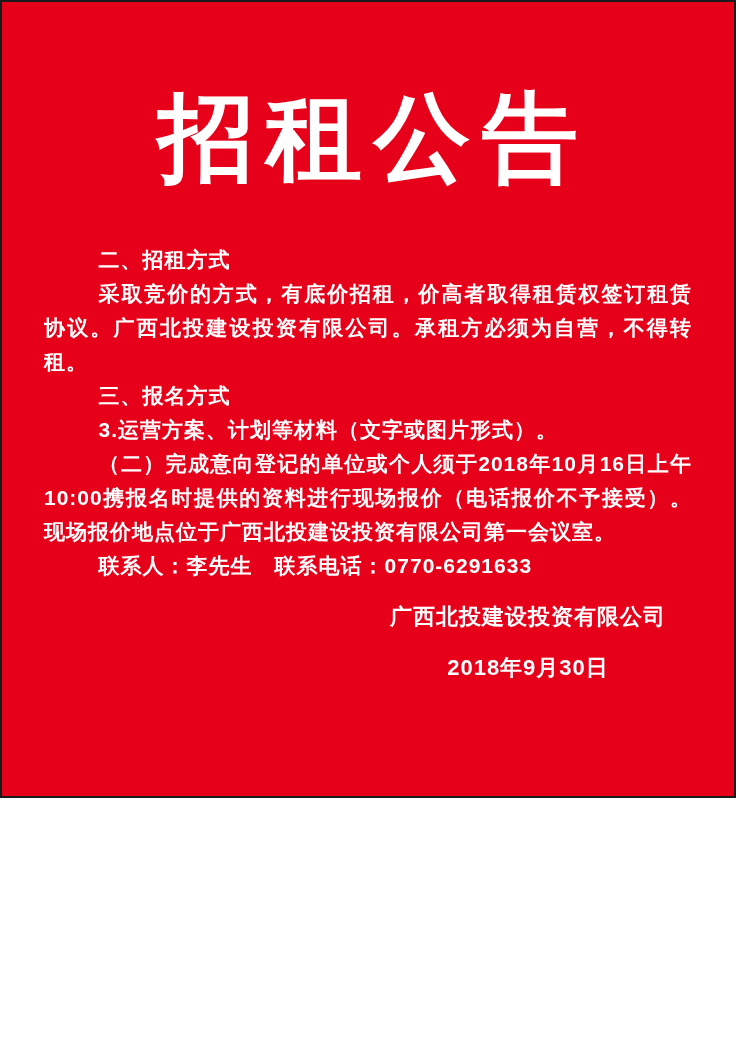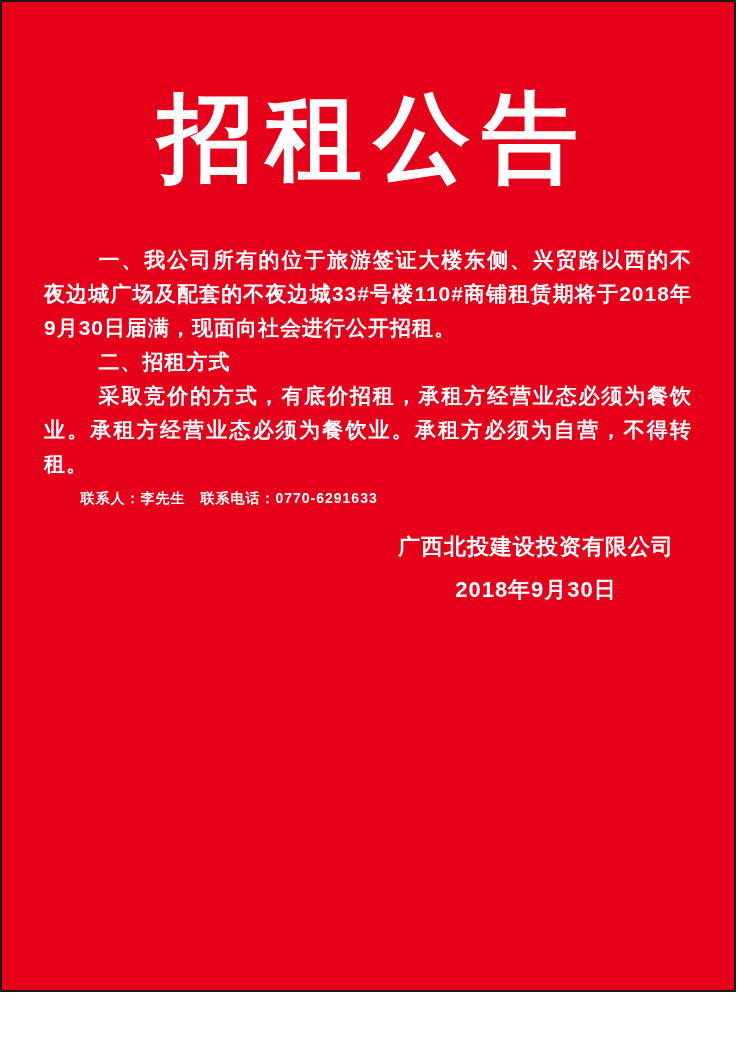--- a/index.html
+++ b/index.html
@@ -11,21 +11,21 @@
   html, body {
     margin: 0;
     padding: 0;
     width: 739px;
     height: 1043px;
     background: #ffffff;
     overflow: hidden;
   }
   .poster {
     width: 736px;
-    height: 992px;
+    height: 798px;
     background: var(--background);
     border: 2px solid var(--border);
     position: relative;
   }
   .poster-title {
     margin: 78px 0 0 0;
     text-align: center;
     color: var(--text);
     font-family: "DejaVu Serif", "Liberation Serif", serif;
     font-weight: 900;
@@ -49,50 +49,52 @@
   .poster-body p {
     margin: 0;
     text-indent: 2.6em;
   }
   .contact-line {
     margin: 0;
     padding: 0 42px;
     color: var(--text);
     font-family: "Liberation Sans", "DejaVu Sans", sans-serif;
     font-weight: 700;
-    font-size: 14px;
+    font-size: 21px;
     line-height: 34px;
     text-indent: 2.6em;
     letter-spacing: 1px;
   }
   .signature {
     margin: 14px 52px 0 auto;
     width: max-content;
     text-align: center;
     color: var(--text);
     font-family: "Liberation Sans", "DejaVu Sans", sans-serif;
     font-weight: 700;
     font-size: 22px;
     line-height: 35px;
     letter-spacing: 1px;
   }
-  .signature .company { margin: 8px; }
+  .signature .company { margin: 16px; }
   .signature .date { margin: 0; }
 </style>
 </head>
 <body>
 
 <div class="poster">
 
   <h1 class="poster-title">招租公告</h1>
 
   <div class="poster-body">
-    <p>一、我公司所有的位于旅游签证大楼东侧、兴贸路以西的不夜边城广场及配套的不夜边城33#号楼110#商铺租赁期将于2018年9月30日届满，现面向社会进行公开招租。</p>
     <p>二、招租方式</p>
-    <p>采取竞价的方式，有底价招租，承租方经营业态必须为餐饮业。承租方经营业态必须为餐饮业。承租方必须为自营，不得转租。</p>
+    <p>采取竞价的方式，有底价招租，价高者取得租赁权签订租赁协议。广西北投建设投资有限公司。承租方必须为自营，不得转租。</p>
+    <p>三、报名方式</p>
+    <p>3.运营方案、计划等材料（文字或图片形式）。</p>
+    <p>（二）完成意向登记的单位或个人须于2018年10月16日上午10:00携报名时提供的资料进行现场报价（电话报价不予接受）。现场报价地点位于广西北投建设投资有限公司第一会议室。</p>
   </div>
 
   <p class="contact-line">联系人：李先生　联系电话：0770-6291633</p>
 
   <div class="signature">
     <p class="company">广西北投建设投资有限公司</p>
     <p class="date">2018年9月30日</p>
   </div>
 
 </div>

